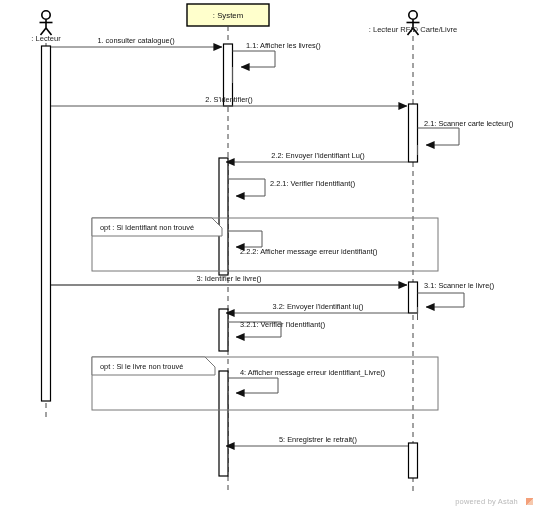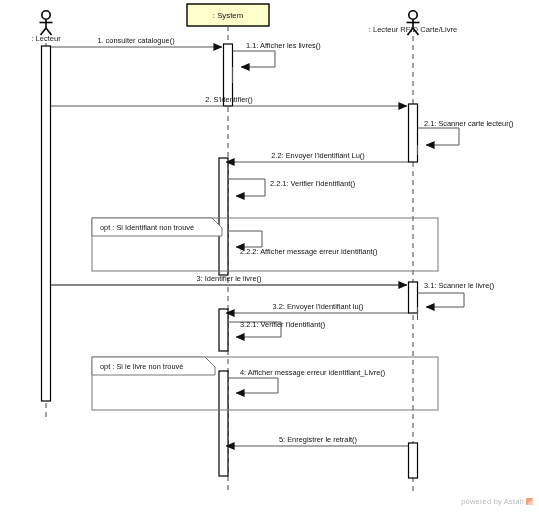--- a/index.html
+++ b/index.html
@@ -49,21 +49,21 @@
   .watermark {
     position: absolute;
     right: 6px;
     bottom: 6px;
     font-family: "Liberation Sans", sans-serif;
     font-size: 7.5px;
     color: #b9b9b9;
     letter-spacing: 0.2px;
     display: flex;
     align-items: center;
-    gap: 2px;
+    gap: 8px;
     user-select: none;
   }
   .watermark-mark {
     display: inline-block;
     width: 7px;
     height: 7px;
     background:
       linear-gradient(to bottom right, #f4a07a 0 50%, #f6c8ad 50% 100%);
     border: 0;
   }

